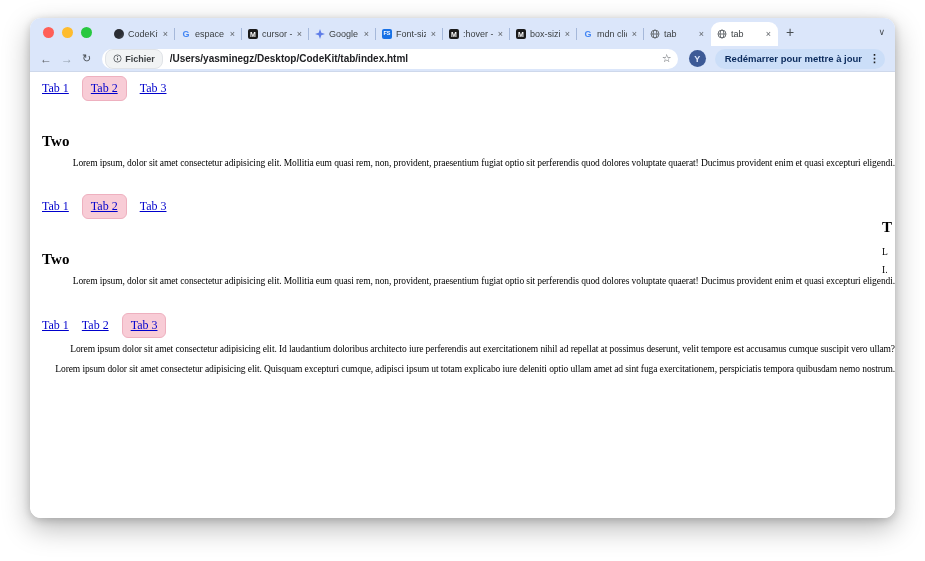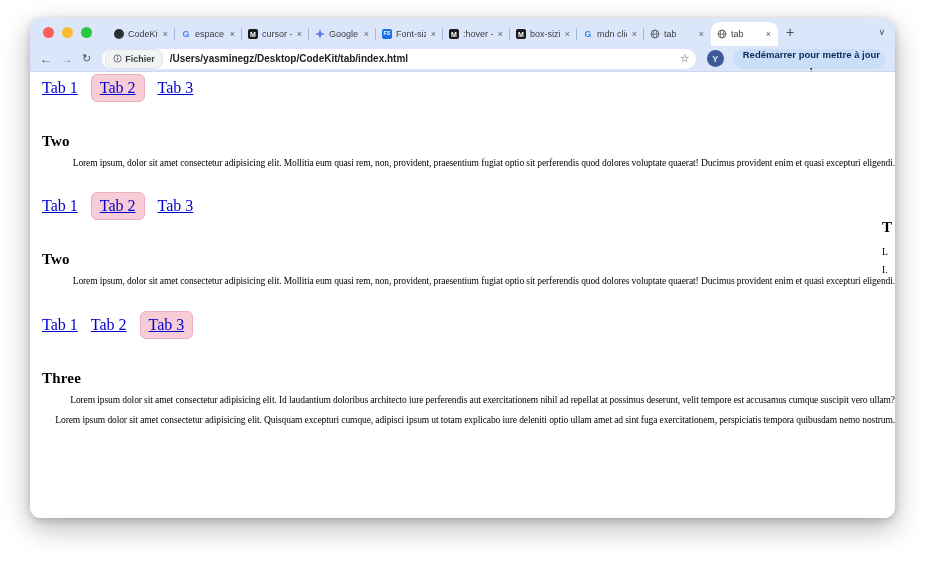--- a/index.html
+++ b/index.html
@@ -42,28 +42,28 @@
   .navic.reload{font-size:11px;color:#474d52;}
   .addr{flex:1;height:20px;background:#fff;border-radius:10px;display:flex;align-items:center;gap:7px;
     padding:0 6px 0 3px;margin:0 2px;}
   .chip{display:flex;align-items:center;gap:3px;background:#f1f3f4;border:1px solid #e0e3e7;
     border-radius:8px;height:20px;padding:0 7px;font-size:9px;font-weight:700;color:#3c4043;}
   .url{font-size:10px;font-weight:600;color:#202124;flex:1;overflow:hidden;white-space:nowrap;}
   .star{font-size:11px;color:#5f6368;}
   .avatar{width:17px;height:17px;border-radius:50%;background:#3d5a96;color:#dde7fb;font-size:9px;
     display:grid;place-items:center;font-weight:700;}
   .update-pill{height:20px;background:#cbdef8;border-radius:10px;display:flex;align-items:center;gap:7px;
-    padding:0 5px 0 10px;font-size:9.5px;color:#0a2a5c;font-weight:600;white-space:nowrap;flex-direction:column;}
+    padding:0 5px 0 10px;font-size:9.5px;color:#0a2a5c;font-weight:600;white-space:nowrap;}
   .kebab{font-size:11px;color:#1f1f1f;line-height:1;}
 
   
   .content{position:relative;height:446px;background:#fff;padding:5px 0 0 12px;overflow:hidden;
     font-family:"Liberation Serif",serif;color:#000;}
   .tabrow{display:flex;gap:13px;align-items:center;height:22px;}
-  .tlink{font-size:16px;color:#0000cc;text-decoration:underline;cursor:pointer;}
+  .tlink{font-size:12px;color:#0000cc;text-decoration:underline;cursor:pointer;}
   .pill{background:#f8ccd6;border:1px solid #eeb0bf;border-radius:6px;padding:4px 8px;}
   .pill .tlink{display:block;}
   h2.panel-h{margin:34px 0 0;font-size:15px;font-weight:700;letter-spacing:.2px;}
   p.panel-p{margin:8px 0 0;font-size:9.5px;letter-spacing:-.1px;white-space:nowrap;overflow:hidden;text-align:right;}
   p.panel-p + p.panel-p{margin-top:10px;}
   .row2{margin-top:27px;}
   .row3{margin-top:28px;}
 
   .clip-panel{position:absolute;top:147px;left:852px;width:13px;overflow:hidden;}
   .clip-h{font-size:15px;font-weight:700;}
@@ -204,21 +204,20 @@
     <h2 class="panel-h">Two</h2>
     <p class="panel-p">Lorem ipsum, dolor sit amet consectetur adipisicing elit. Mollitia eum quasi rem, non, provident, praesentium fugiat optio sit perferendis quod dolores voluptate quaerat! Ducimus provident enim et quasi excepturi eligendi.</p>
 
     <div class="tabrow row3">
       <a class="tlink">Tab 1</a>
       <a class="tlink">Tab 2</a>
       <span class="pill">
           <a class="tlink">Tab 3</a>
         </span>
     </div>
-    <h2 class="panel-h">Three</h2>
     <p class="panel-p">Lorem ipsum dolor sit amet consectetur adipisicing elit. Id laudantium doloribus architecto iure perferendis aut exercitationem nihil ad repellat at possimus deserunt, velit tempore est accusamus cumque suscipit vero ullam?</p>
     <p class="panel-p">Lorem ipsum dolor sit amet consectetur adipisicing elit. Quisquam excepturi cumque, adipisci ipsum ut totam explicabo iure deleniti optio ullam amet ad sint fuga exercitationem, perspiciatis tempora quibusdam nemo nostrum.</p>
 
     <div class="clip-panel">
       <div class="clip-h">T</div>
       <div class="clip-l1">L</div>
       <div class="clip-l2">I.</div>
     </div>
 
   </div>

